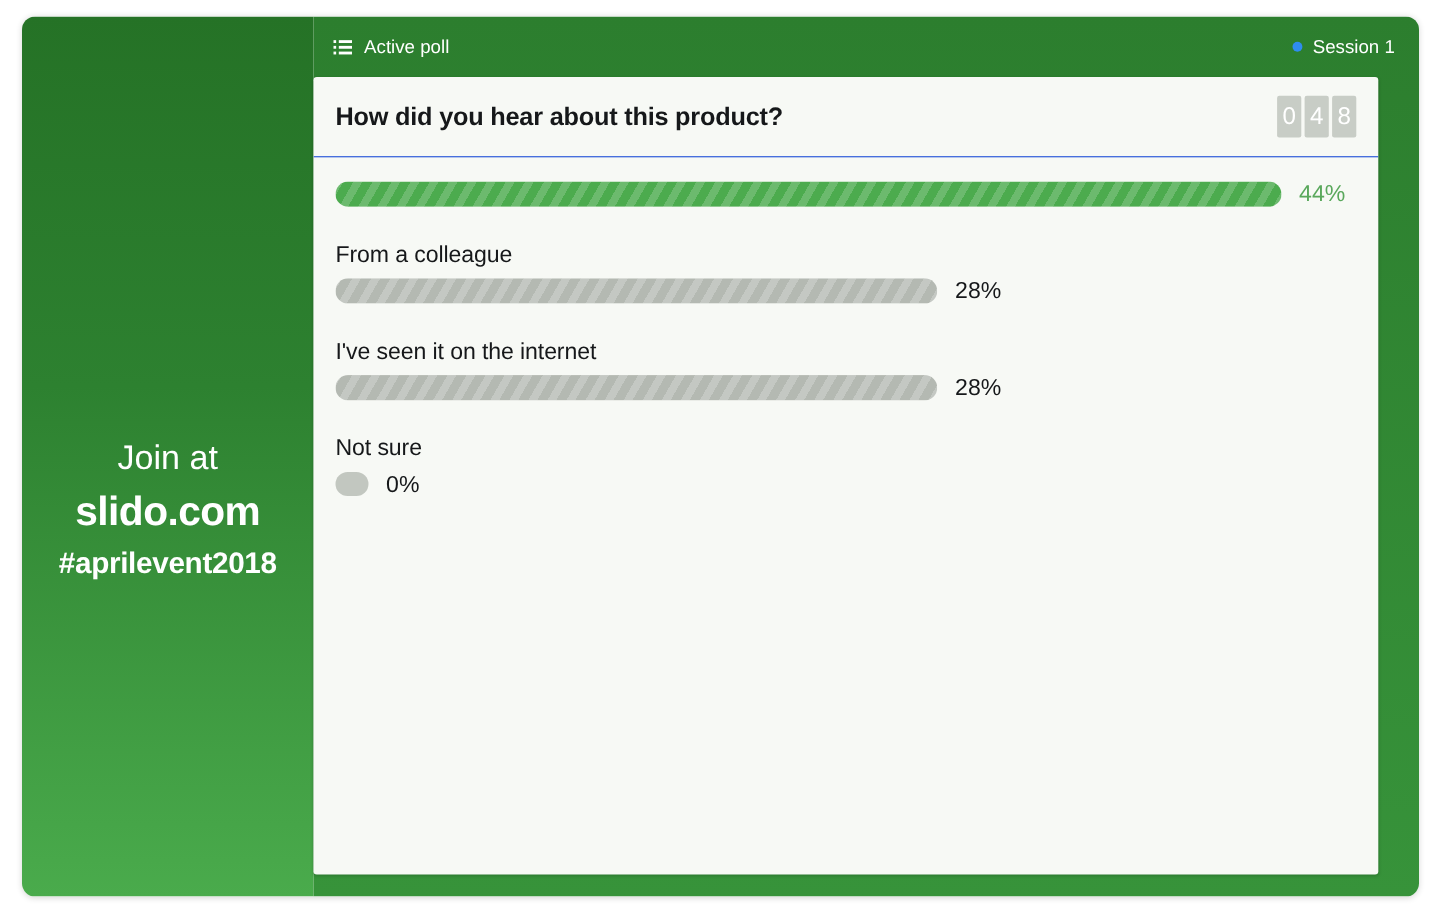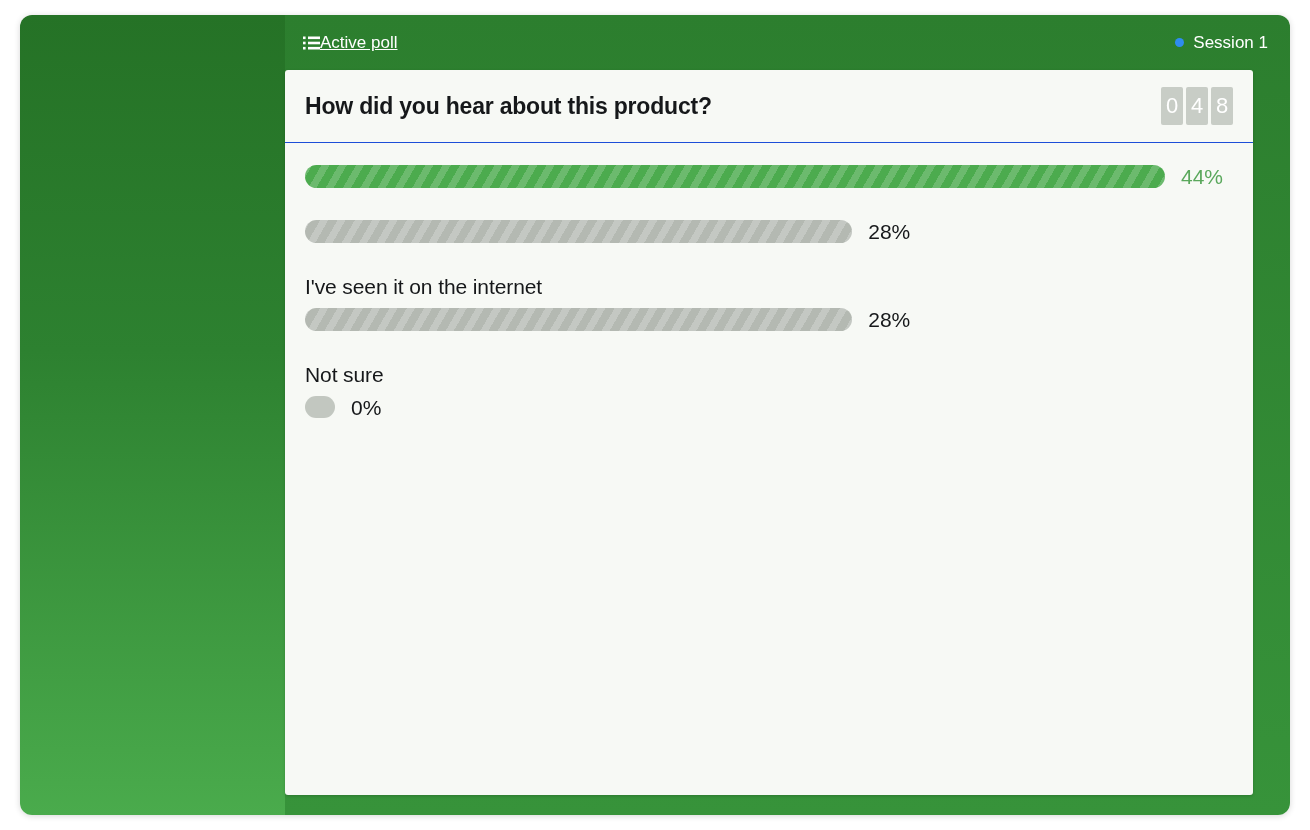--- a/index.html
+++ b/index.html
@@ -83,21 +83,21 @@
   .topbar {
     height: 55px;
     display: flex;
     align-items: center;
     padding: 0 22px 0 18px;
     color: #ffffff;
   }
   .topbar-left {
     display: flex;
     align-items: center;
-    text-decoration: underline;
+    gap: 11px;
   }
   .list-icon {
     display: block;
     width: 17px;
     height: 14px;
   }
   .topbar-title {
     font-size: 17px;
     color: #ffffff;
   }
@@ -216,20 +216,25 @@
   .pct.leading {
     color: #5aa85c;
   }
 </style>
 </head>
 <body>
 
 <div class="app-window">
 
   <div class="sidebar">
+    <div class="join-block">
+      <div class="join-at">Join at</div>
+      <div class="join-domain">slido.com</div>
+      <div class="join-hashtag">#aprilevent2018</div>
+    </div>
   </div>
 
   <div class="main">
 
     <div class="topbar">
       <div class="topbar-left">
         <span class="list-icon">
           <svg width="17" height="14" viewBox="0 0 17 14" xmlns="http://www.w3.org/2000/svg">
             <rect x="0" y="0.5" width="2.6" height="2.6" fill="#ffffff"></rect>
             <rect x="5" y="0.5" width="12" height="2.6" fill="#ffffff"></rect>
@@ -261,20 +266,21 @@
       <div class="options">
 
         <div class="option">
           <div class="bar-row">
             <div class="bar leading" style="width: 860px;"></div>
             <div class="pct leading">44%</div>
           </div>
         </div>
 
         <div class="option">
+          <div class="option-label">From a colleague</div>
           <div class="bar-row">
             <div class="bar" style="width: 547.273px;"></div>
             <div class="pct">28%</div>
           </div>
         </div>
 
         <div class="option">
           <div class="option-label">I've seen it on the internet</div>
           <div class="bar-row">
             <div class="bar" style="width: 547.273px;"></div>

